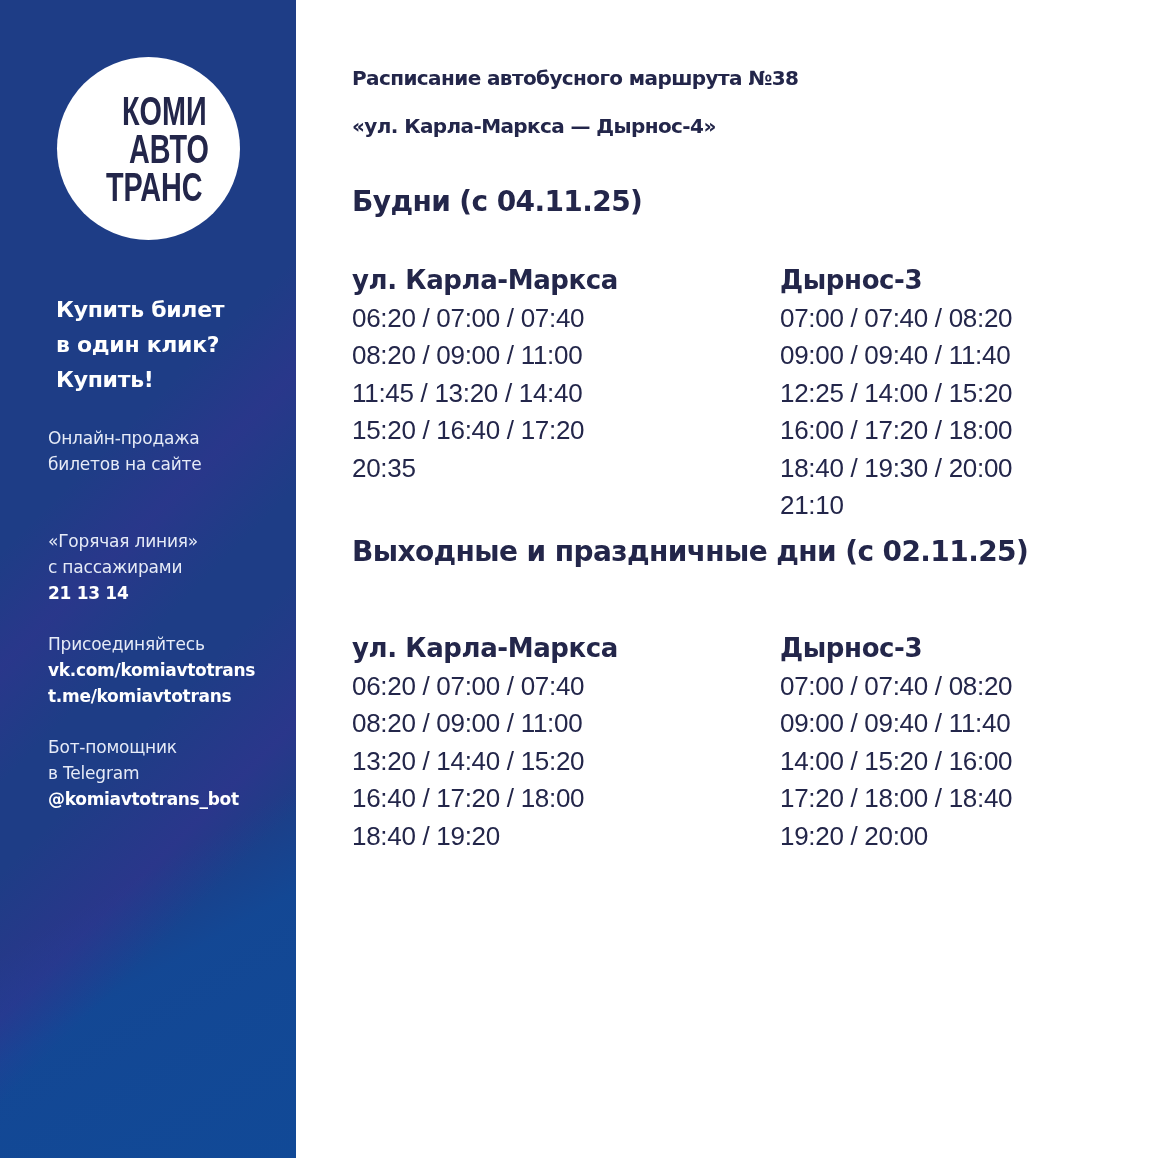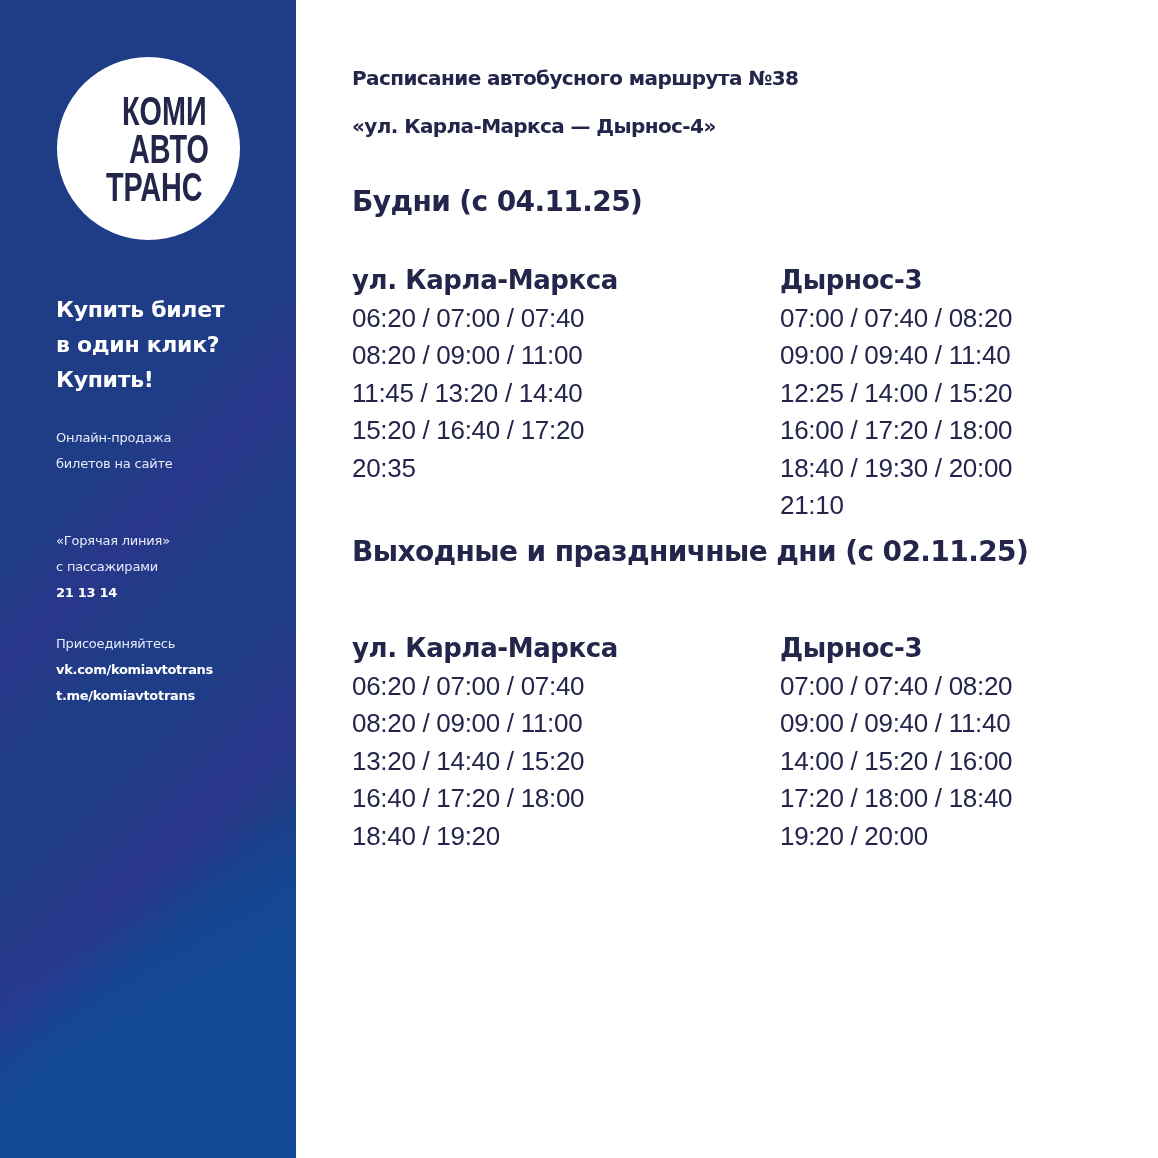--- a/index.html
+++ b/index.html
@@ -24,22 +24,22 @@
       font-family: "Liberation Sans", sans-serif; font-weight: bold;
       font-size: 40px; line-height: 38px; color: #23264a;
       transform: scaleX(0.72); transform-origin: left center; letter-spacing: 0px;
     }
     .promo {
       position: absolute; left: 56px; top: 292px; width: 230px;
       color: #ffffff; font-family: "DejaVu Sans", sans-serif; font-weight: bold;
       font-size: 22px; line-height: 35px; letter-spacing: -0.3px;
     }
     .info-block {
-      position: absolute; left: 56px; width: 235px; color: #ffffff;
-      font-family: "DejaVu Sans", sans-serif; font-size: 13px; line-height: 26px;
+      position: absolute; left: 48px; width: 235px; color: #ffffff;
+      font-family: "DejaVu Sans", sans-serif; font-size: 17px; line-height: 26px;
     }
     .info-block .light { font-weight: normal; color: #e6ebf7; letter-spacing: -0.2px; }
     .info-block .bold { font-weight: bold; letter-spacing: -0.3px; }
 
     .main { position: absolute; left: 352px; top: 0; width: 790px; }
     .title {
       position: absolute; top: 54px; left: 0; width: 760px;
       font-family: "DejaVu Sans", sans-serif; font-weight: bold; font-size: 20px; line-height: 48px;
       color: #23264a; letter-spacing: -0.6px;
     }
@@ -83,20 +83,25 @@
     <div class="light">с пассажирами</div>
     <div class="bold">21 13 14</div>
   </div>
 
   <div class="info-block" style="top:631px;">
     <div class="light">Присоединяйтесь</div>
     <div class="bold">vk.com/komiavtotrans</div>
     <div class="bold">t.me/komiavtotrans</div>
   </div>
 
+  <div class="info-block" style="top:734px;">
+    <div class="light">Бот-помощник</div>
+    <div class="light">в Telegram</div>
+    <div class="bold">@komiavtotrans_bot</div>
+  </div>
 </div>
 
 <div class="main">
   <div class="title">
     <div>Расписание автобусного маршрута №38</div>
     <div>«ул. Карла-Маркса — Дырнос-4»</div>
   </div>
 
   <div class="section-title" style="top:182px;">Будни (с 04.11.25)</div>
 

